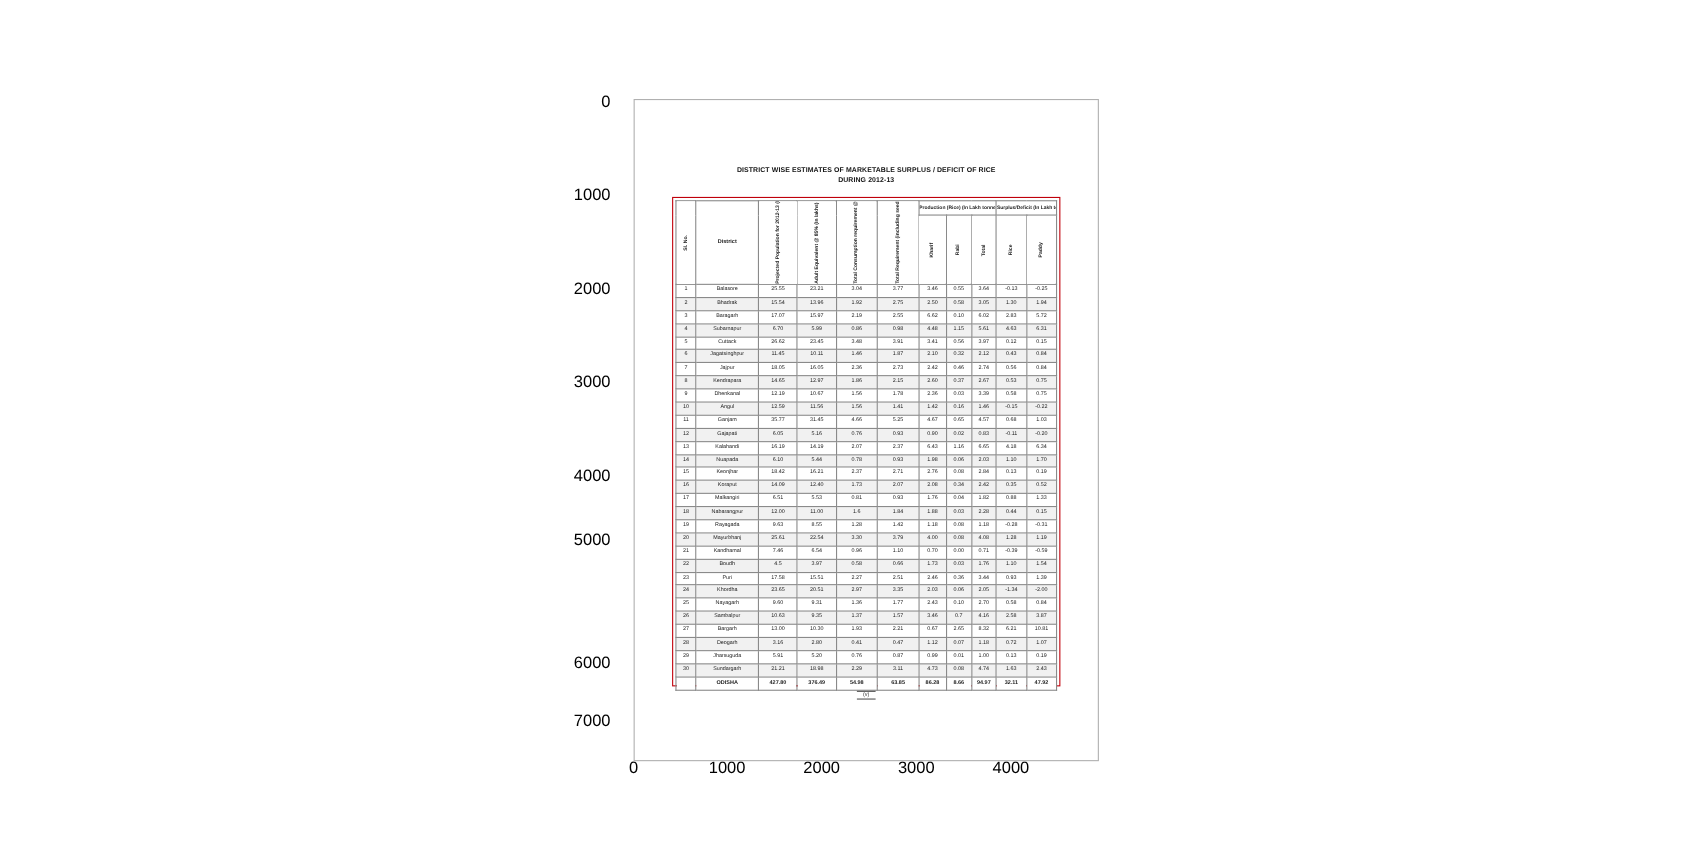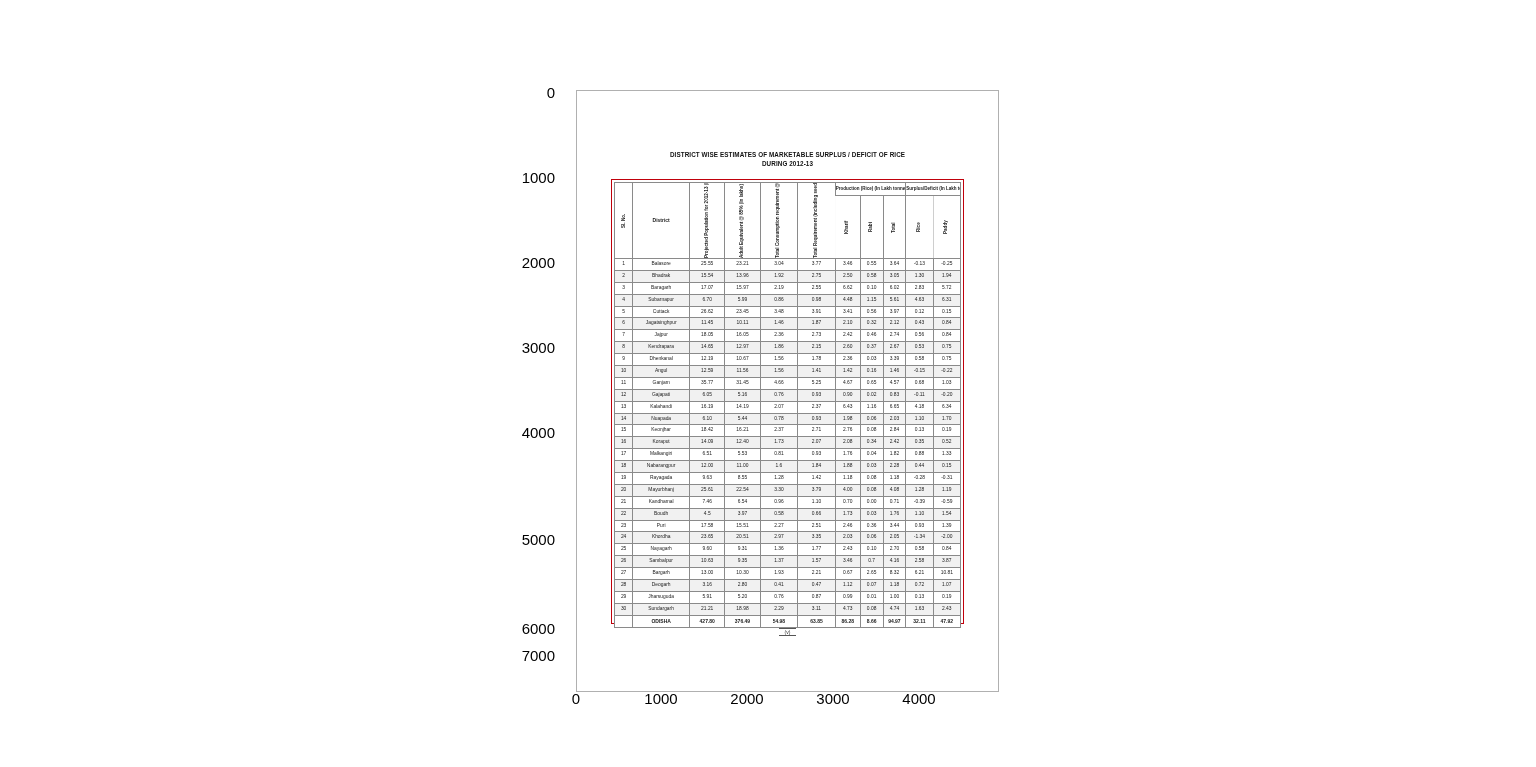--- a/index.html
+++ b/index.html
@@ -164,22 +164,22 @@
 </head>
 <body>
 
 <div id="viewer">
 
   <div class="axis-label ytick" style="left:495px; top:84px;">0</div>
   <div class="axis-label ytick" style="left:495px; top:169px;">1000</div>
   <div class="axis-label ytick" style="left:495px; top:254px;">2000</div>
   <div class="axis-label ytick" style="left:495px; top:339px;">3000</div>
   <div class="axis-label ytick" style="left:495px; top:424px;">4000</div>
-  <div class="axis-label ytick" style="left:495px; top:531px;">5000</div>
-  <div class="axis-label ytick" style="left:495px; top:594px;margin-top:26px;">6000</div>
+  <div class="axis-label ytick" style="left:495px; top:482px;">5000</div>
+  <div class="axis-label ytick" style="left:495px; top:594px;">6000</div>
   <div class="axis-label ytick" style="left:495px; top:647px;">7000</div>
 
   <div class="axis-label xtick" style="left:536px; top:690px;">0</div>
   <div class="axis-label xtick" style="left:621px; top:690px;">1000</div>
   <div class="axis-label xtick" style="left:707px; top:690px;">2000</div>
   <div class="axis-label xtick" style="left:793px; top:690px;">3000</div>
   <div class="axis-label xtick" style="left:879px; top:690px;">4000</div>
 
   <div id="page-image">
     <div id="doc">

